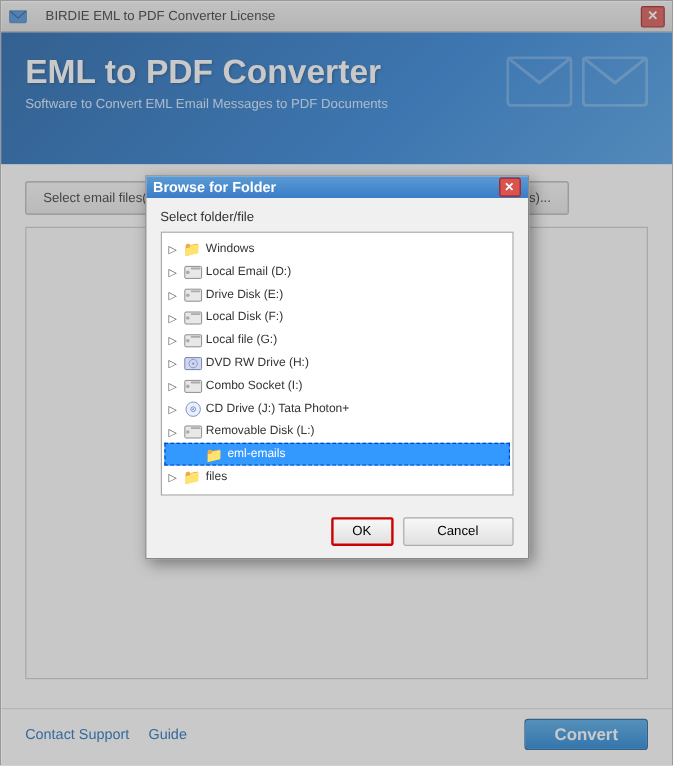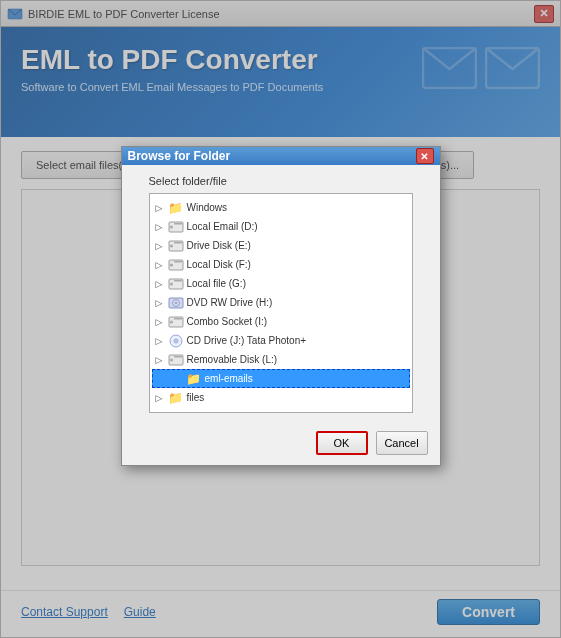--- a/index.html
+++ b/index.html
@@ -31,21 +31,21 @@
       height: 26px;
       display: flex;
       align-items: center;
       justify-content: space-between;
       padding: 0 6px;
       flex-shrink: 0;
     }
     .title-bar-left {
       display: flex;
       align-items: center;
-      gap: 5px;
+      gap: 15px;
     }
     .title-bar-icon {
       width: 16px;
       height: 16px;
     }
     .title-bar-text {
       font-size: 11px;
       color: #333;
     }
     .title-bar-close {
@@ -142,21 +142,20 @@
       background: #ffffff;
       border-top: 1px solid #e0e0e0;
       flex-shrink: 0;
     }
     .footer-links {
       display: flex;
       gap: 16px;
     }
     .footer-link {
       color: #1a6bbf;
-      text-decoration: underline;
       font-size: 12px;
       cursor: pointer;
     }
     .convert-btn {
       background: linear-gradient(to bottom, #4da8e8, #1a7fd4);
       color: white;
       border: 1px solid #1560a0;
       padding: 4px 24px;
       font-size: 14px;
       font-weight: bold;
@@ -205,21 +204,21 @@
       display: flex;
       align-items: center;
       justify-content: center;
       color: white;
       font-size: 10px;
       font-weight: bold;
       cursor: pointer;
     }
 
     .dialog-body {
-      padding: 10px 27px;
+      padding: 10px 12px;
     }
     .dialog-label {
       font-size: 11px;
       color: #333;
       margin-bottom: 6px;
     }
 
     
     .tree-view {
       border: 1px solid #aaa;
@@ -286,21 +285,21 @@
     .dialog-ok-btn {
       width: 52px;
       height: 24px;
       background: linear-gradient(to bottom, #f8f8f8, #e0e0e0);
       border: 2px solid #cc0000;
       border-radius: 2px;
       font-size: 11px;
       cursor: pointer;
     }
     .dialog-cancel-btn {
-      width: 52px;
+      width: 92px;
       height: 24px;
       background: linear-gradient(to bottom, #f8f8f8, #e0e0e0);
       border: 1px solid #aaa;
       border-radius: 2px;
       font-size: 11px;
       cursor: pointer;
     }
   </style>
 </head>
 <body>

